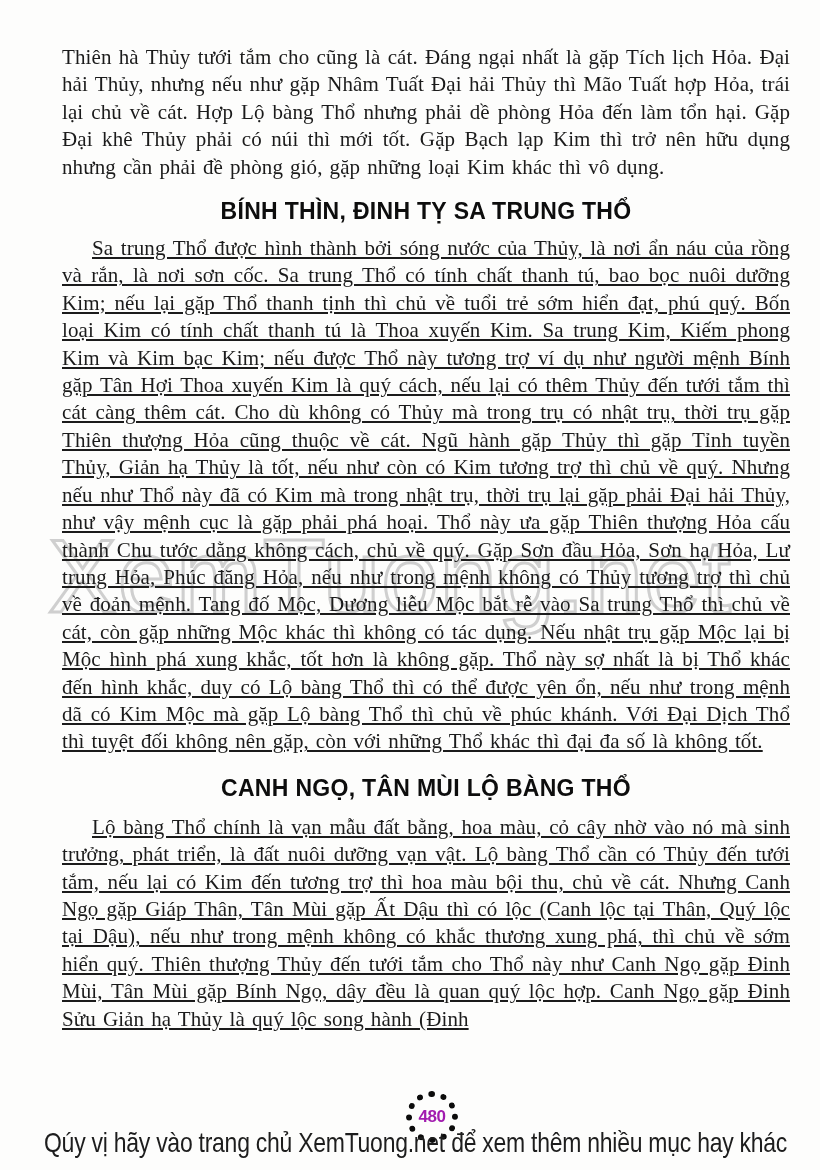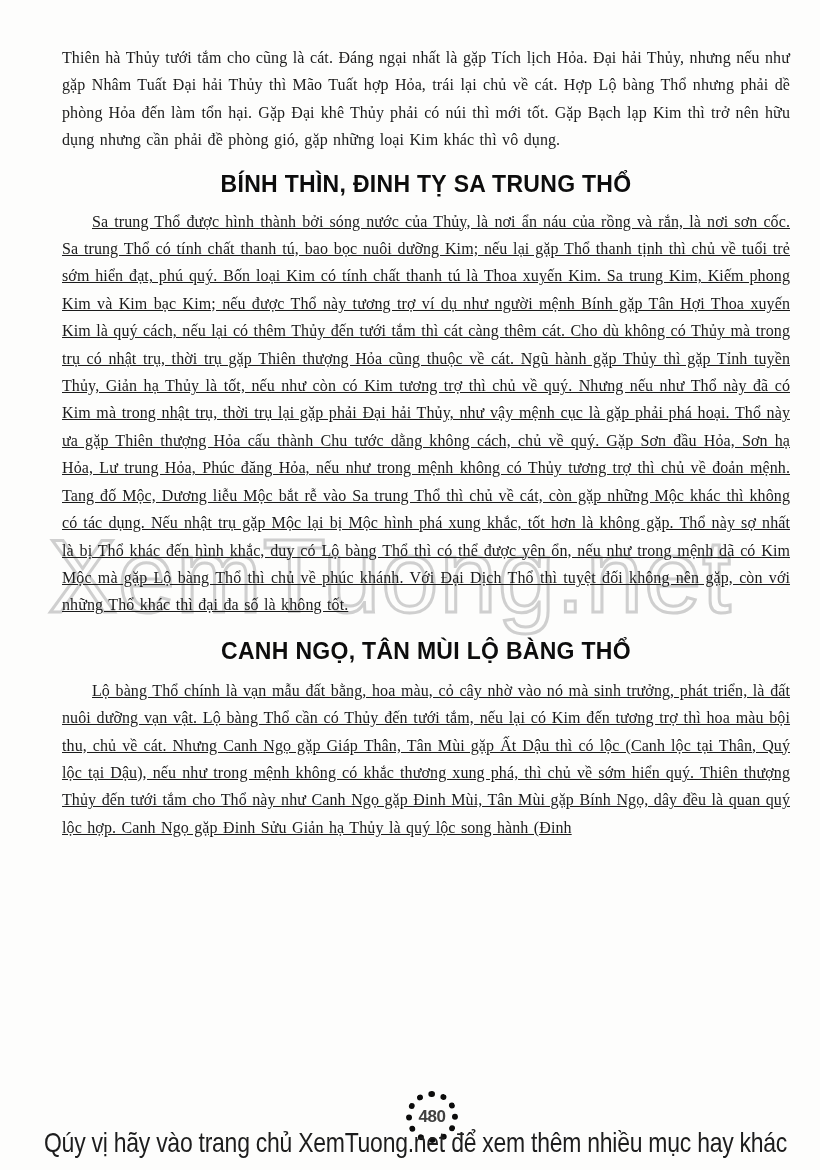--- a/index.html
+++ b/index.html
@@ -15,21 +15,21 @@
   }
   .content {
     position: absolute;
     left: 62px;
     top: 44px;
     width: 728px;
     z-index: 1;
   }
   .body-para {
     margin: 0;
-    font-size: 16px;
+    font-size: 21px;
     line-height: 27.4px;
     text-align: justify;
     word-spacing: 0.08em;
     letter-spacing: 0.1px;
   }
   .body-para.indented { text-indent: 30px; text-decoration: underline; }
   .section-heading {
     margin: 17px 0 10px 0;
     text-align: center;
     font-family: "Liberation Sans", sans-serif;
@@ -68,21 +68,21 @@
     display: flex;
     align-items: center;
     justify-content: center;
     z-index: 2;
   }
   .page-stamp span {
     font-family: "Liberation Sans", sans-serif;
     font-weight: bold;
     font-size: 17px;
     letter-spacing: -0.5px;
-    color: #404040;
+    color: #a21caf;
   }
   .footer-banner {
     position: absolute;
     left: 44px;
     top: 1127px;
     z-index: 2;
     font-family: "Liberation Sans", sans-serif;
     font-size: 28px;
     font-weight: normal;
     color: #1d1d1d;

